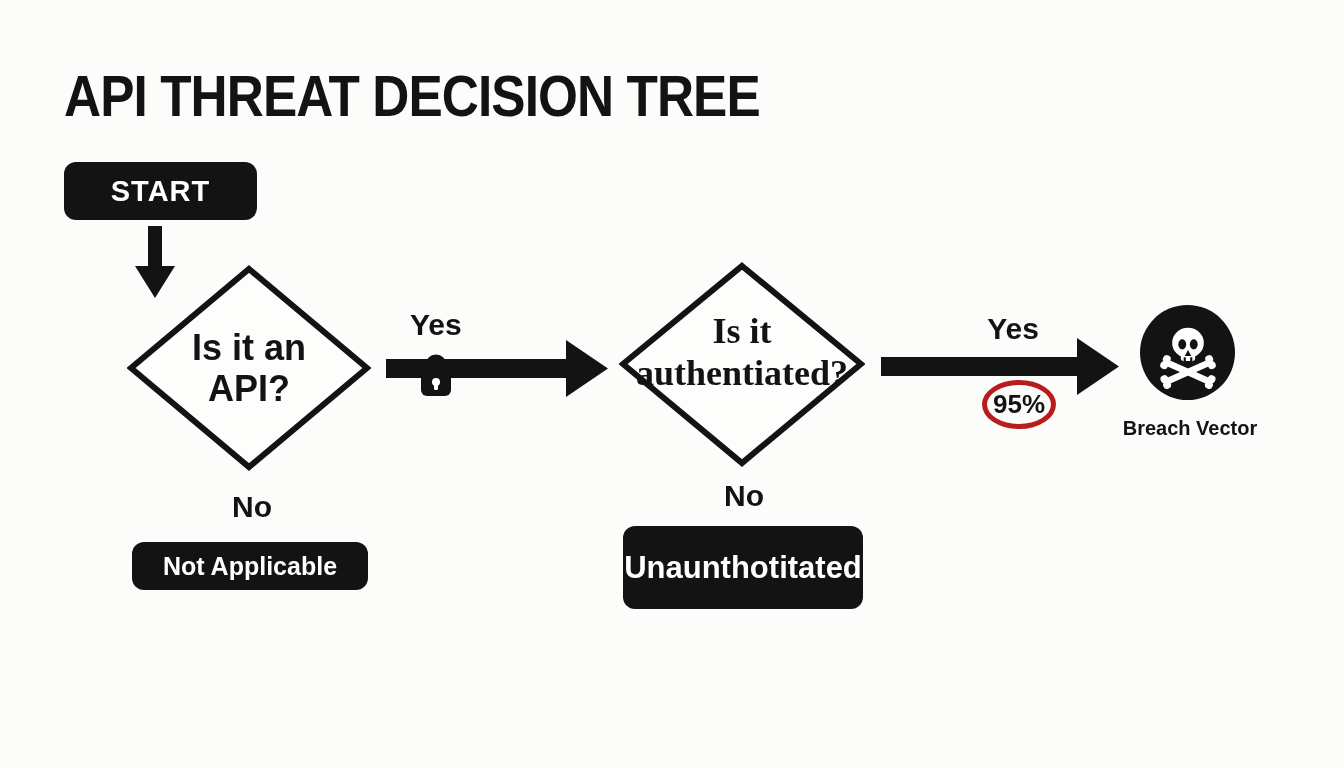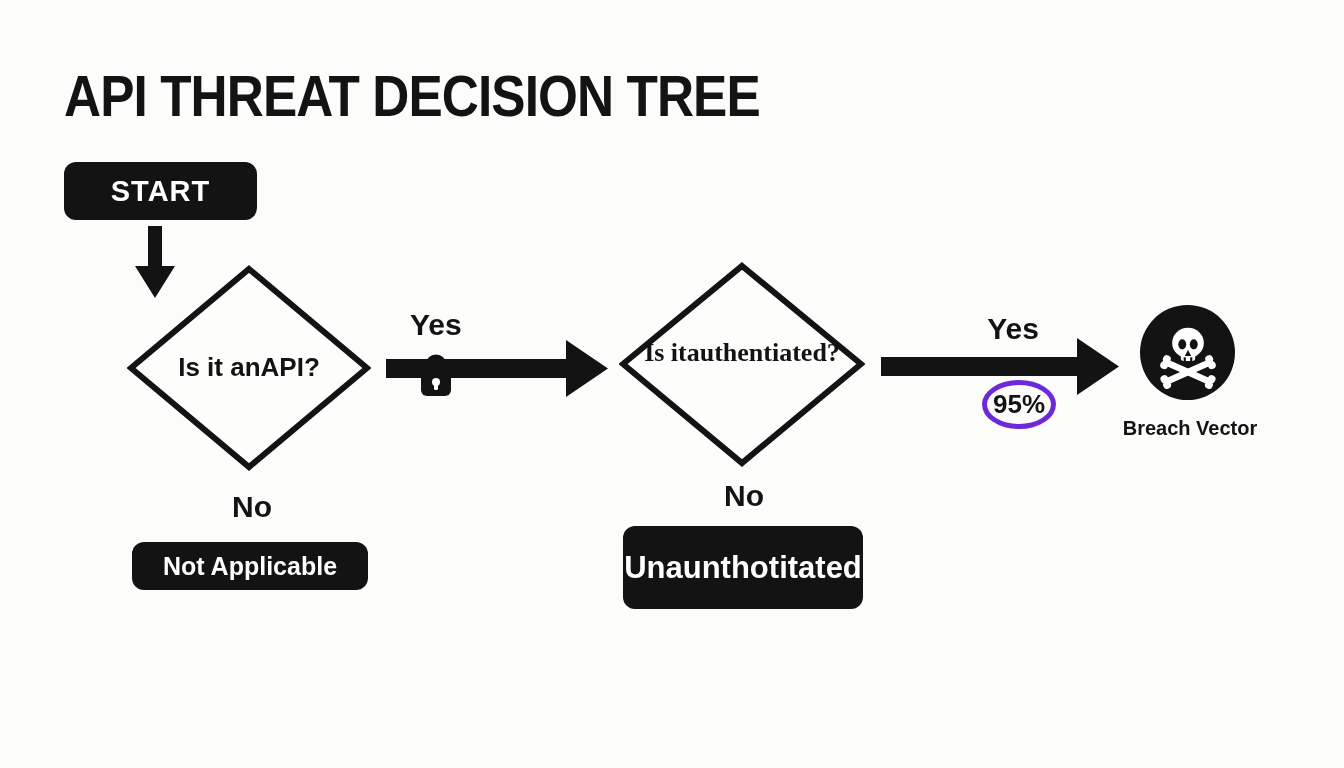--- a/index.html
+++ b/index.html
@@ -53,26 +53,26 @@
   .unauth-box {
     left: 623px; top: 526px;
     width: 240px; height: 83px;
     font-size: 31px;
     line-height: 1.2;
     flex-direction: column;
   }
 
   .diamond-label {
     display: flex;
-    flex-direction: row;
-    align-items: center;
-    justify-content: center;
-    text-align: center;
-    font-weight: bold;
-    font-size: 26px;
+    flex-direction: column;
+    align-items: center;
+    justify-content: center;
+    text-align: center;
+    font-weight: bold;
+    font-size: 36px;
     line-height: 1.15;
     color: #131313;
     pointer-events: none;
   }
   .d1-label { left: 127px; top: 265px; width: 244px; height: 206px; }
   .d2-label { left: 619px; top: 250px; width: 246px; height: 205px; font-family: Liberation Serif, serif; }
 
   .edge-label {
     font-weight: bold;
     font-size: 30px;
@@ -81,21 +81,21 @@
     flex-direction: column;
   }
   .yes1 { left: 410px; top: 308px; display: flex; align-items: center; gap: 10px; }
   .yes2 { left: 977px; top: 312px; width: 72px; }
   .no1  { left: 202px; top: 490px; width: 100px; }
   .no2  { left: 694px; top: 479px; width: 100px; }
 
   .prob-badge {
     left: 982px; top: 380px;
     width: 74px; height: 49px;
-    border: 5px solid #6d28d9;
+    border: 5px solid #b91c1c;
     border-radius: 50%;
     background: #fcfcfb;
     display: flex;
     align-items: center;
     justify-content: center;
     font-weight: bold;
     font-size: 26px;
     color: #131313;
   }
 

